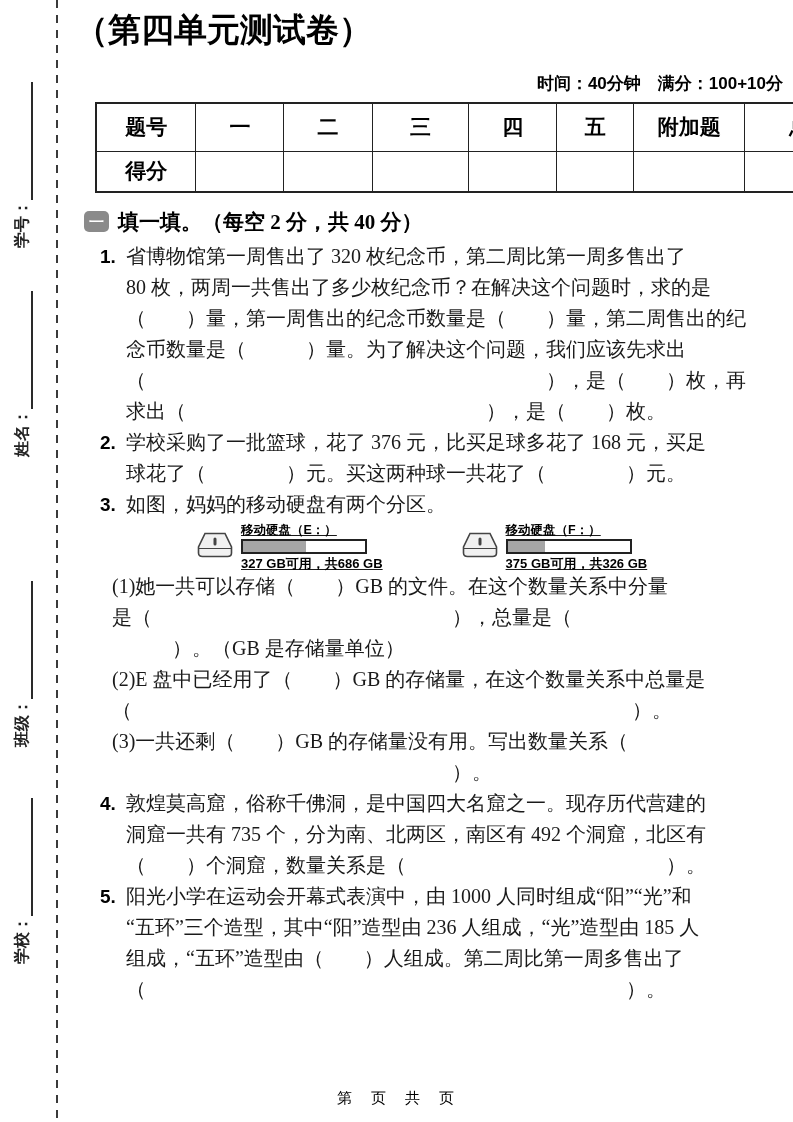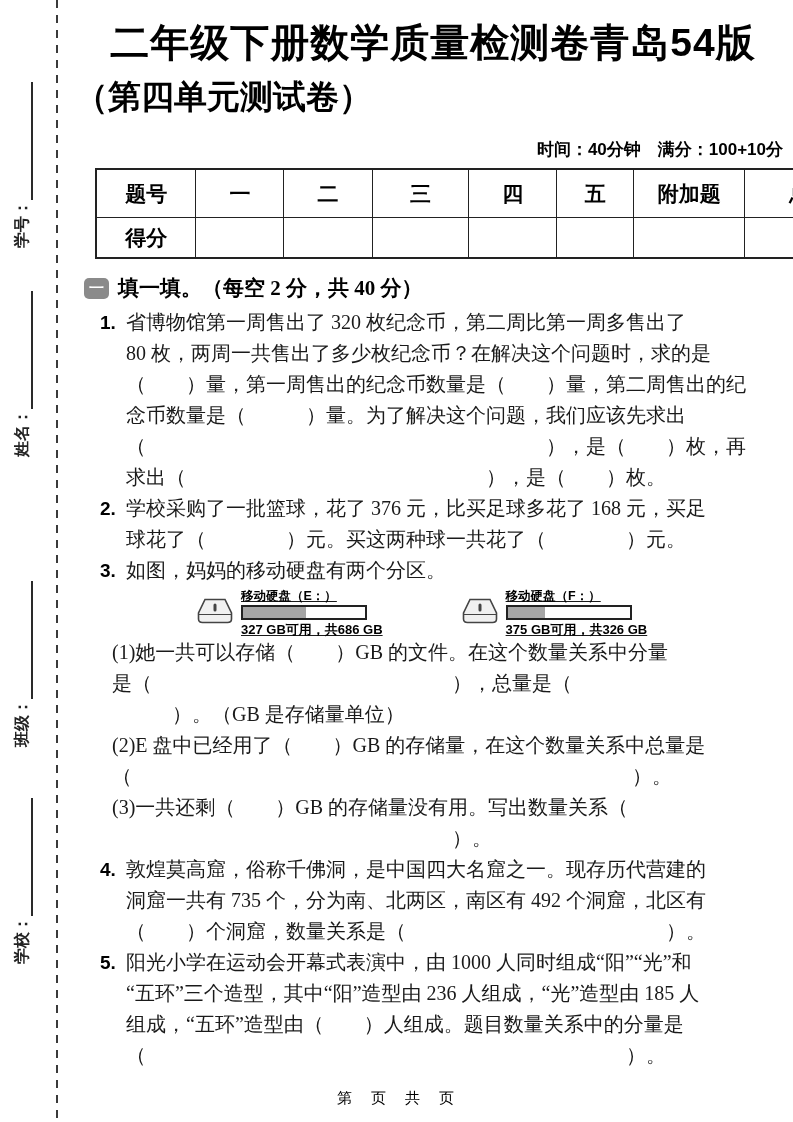--- a/index.html
+++ b/index.html
@@ -104,21 +104,20 @@
     <span>班级：</span>
       <span class="blank"></span>
   </div>
   <div class="sidebar-field" style="top:870px;">
     <span>学校：</span>
       <span class="blank"></span>
   </div>
 
   <div class="main">
 
-    <div class="title">二年级下册数学质量检测卷青岛54版</div>
     <div class="subtitle">（第四单元测试卷）</div>
     <div class="meta">时间：40分钟　满分：100+10分</div>
 
     <table class="score">
       <colgroup>
         <col style="width:12.8%">
           <col style="width:11.3%">
           <col style="width:11.3%">
           <col style="width:12.4%">
         <col style="width:11.3%">
@@ -236,21 +235,21 @@
           <div class="qline">洞窟一共有 735 个，分为南、北两区，南区有 492 个洞窟，北区有</div>
           <div class="qline">（　　）个洞窟，数量关系是（　　　　　　　　　　　　　）。</div>
         </div>
       </div>
 
       <div class="question">
         <span class="qnum">5.</span>
         <div class="qbody">
           <div class="qline">阳光小学在运动会开幕式表演中，由 1000 人同时组成“阳”“光”和</div>
           <div class="qline">“五环”三个造型，其中“阳”造型由 236 人组成，“光”造型由 185 人</div>
-          <div class="qline">组成，“五环”造型由（　　）人组成。题目数量关系中的分量是</div>
+          <div class="qline">组成，“五环”造型由（　　）人组成。第二周比第一周多售出了</div>
           <div class="qline">（　　　　　　　　　　　　　　　　　　　　　　　　）。</div>
         </div>
       </div>
 
     </div>
   </div>
 
   <div class="footer">第　页　共　页</div>
 </div>
 

